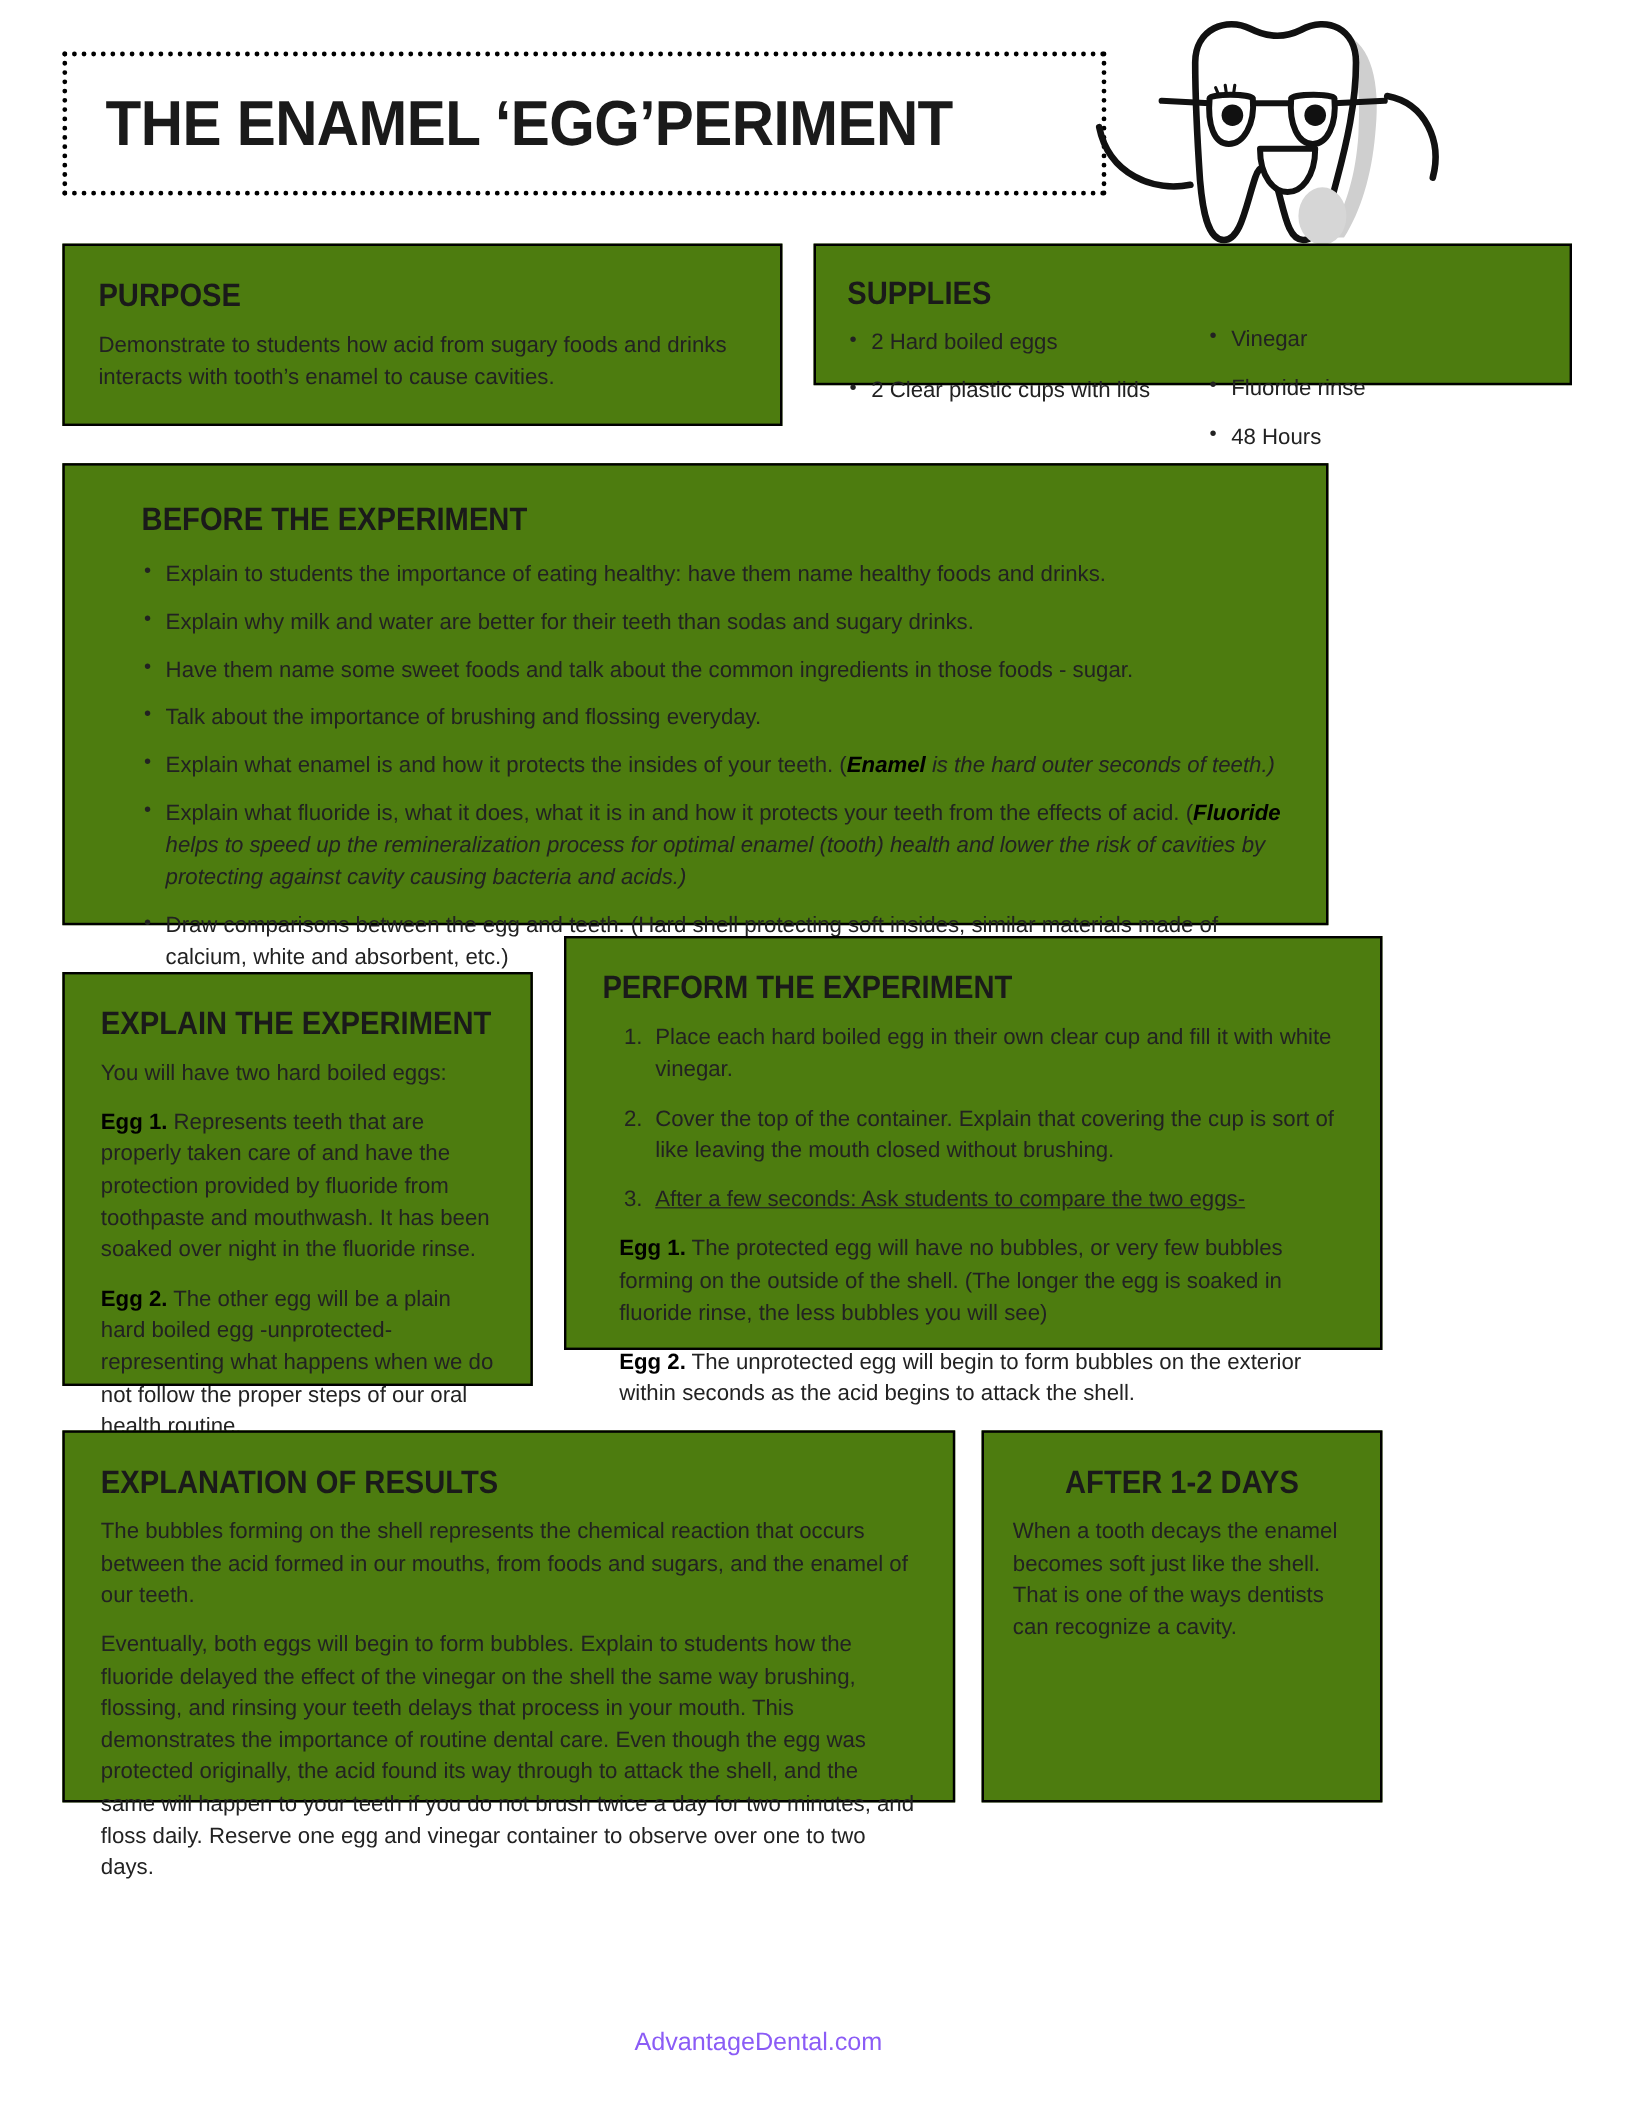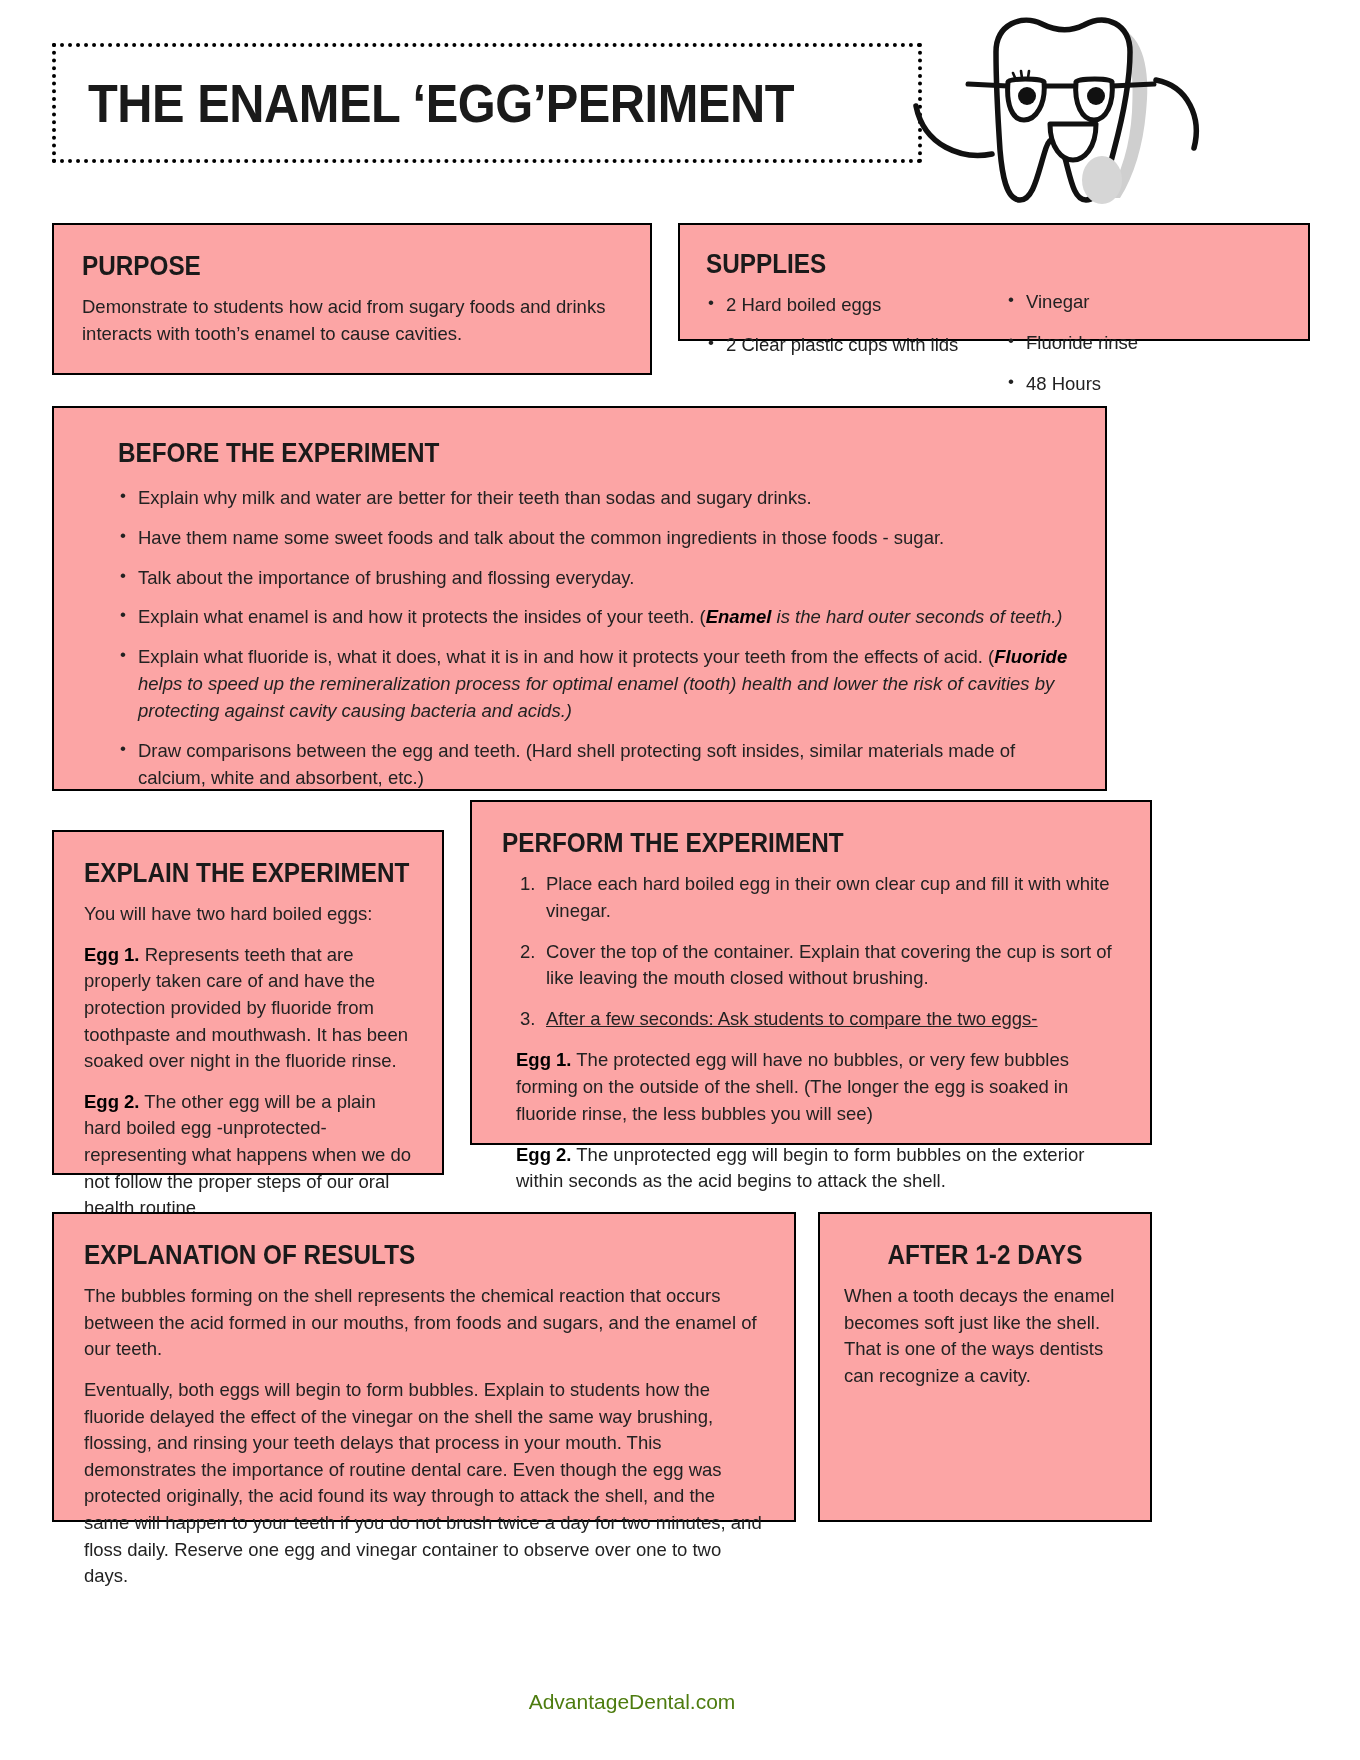--- a/index.html
+++ b/index.html
@@ -52,23 +52,22 @@
     right: 150px;
     top: 8px;
     width: 300px;
     height: 200px;
     pointer-events: none;
   }
 
   
   .box {
     border: 2.5px solid #000;
-    background: #fca5a5;
-    position: absolute;
-    margin-top: 20px;
+    background: #4d7c0f;
+    position: absolute;
   }
   .box-inner { padding: 26px 30px 24px 30px; }
 
   h2.sec {
     font-family: "Liberation Sans Narrow", "Liberation Sans", sans-serif;
     font-weight: 700;
     font-size: 27px;
     letter-spacing: 0px;
     margin: 0 0 12px 0;
     text-transform: uppercase;
@@ -164,21 +163,21 @@
   #after-box .box-inner { padding: 26px 24px; }
 
   .footer {
     position: absolute;
     left: 0;
     top: 1690px;
     width: 1264px;
     text-align: center;
     font-family: "Liberation Sans", sans-serif;
     font-size: 21px;
-    color: #4d7c0f;
+    color: #8b5cf6;
   }
 </style>
 </head>
 <body>
 
 <div class="page">
 
   <div class="header-zone">
     <div class="title-box">
       <div class="title-text">THE ENAMEL ‘EGG’PERIMENT</div>
@@ -240,20 +239,21 @@
           <li>48 Hours</li>
         </ul>
       </div>
     </div>
   </div>
 
   <div class="box" id="before-box">
     <div class="box-inner">
       <h2 class="sec">BEFORE THE EXPERIMENT</h2>
       <ul class="blist">
+        <li>Explain to students the importance of eating healthy: have them name healthy foods and drinks.</li>
         <li>Explain why milk and water are better for their teeth than sodas and sugary drinks.</li>
         <li>Have them name some sweet foods and talk about the common ingredients in those foods - sugar.</li>
         <li>Talk about the importance of brushing and flossing everyday.</li>
         <li><span>Explain what enamel is and how it protects the insides of your teeth. (</span><span class="bi">Enamel</span><i> is the hard outer seconds of teeth.)</i></li>
         <li><span>Explain what fluoride is, what it does, what it is in and how it protects your teeth from the effects of acid. (</span><span class="bi">Fluoride</span><i> helps to speed up the remineralization process for optimal enamel (tooth) health and lower the risk of cavities by protecting against cavity causing bacteria and acids.)</i></li>
         <li>Draw comparisons between the egg and teeth. (Hard shell protecting soft insides, similar materials made of calcium, white and absorbent, etc.)</li>
       </ul>
     </div>
   </div>
 

